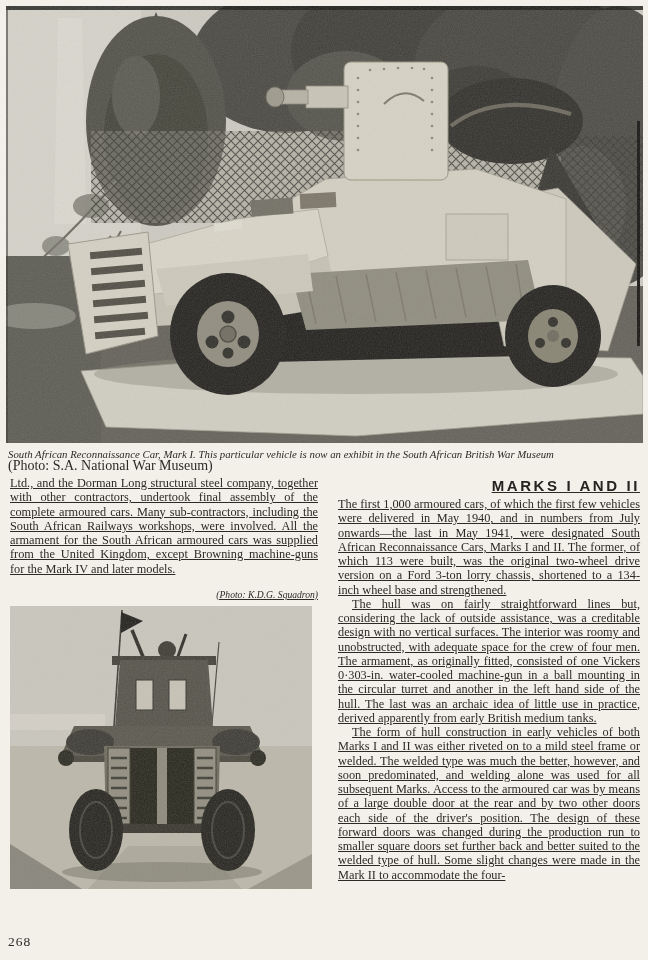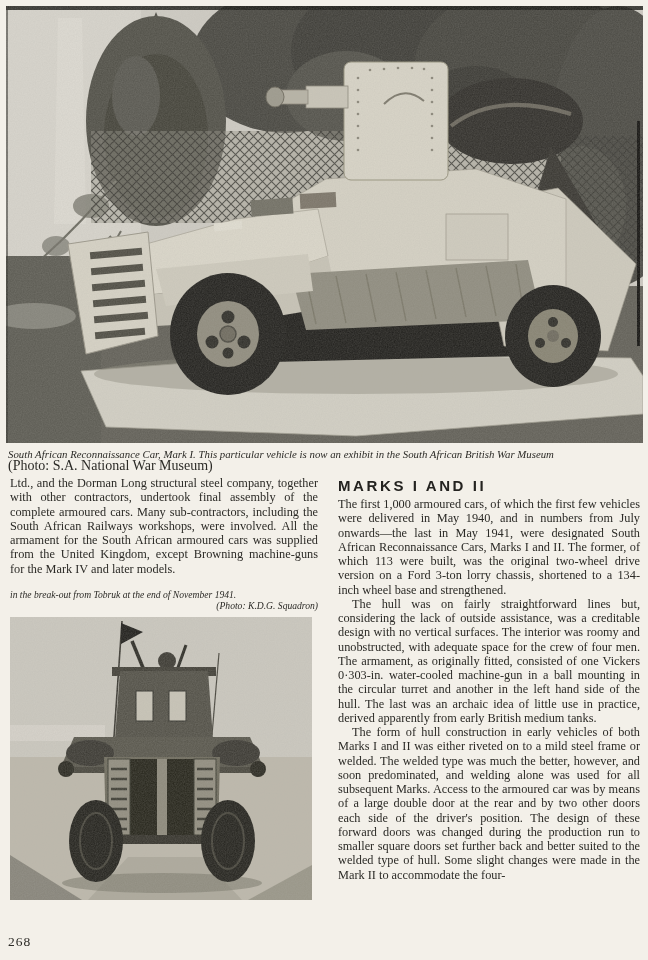--- a/index.html
+++ b/index.html
@@ -8,26 +8,26 @@
     background:#f3f0e9;
     font-family:"Liberation Serif", serif;
     color:#2b2a26;
     -webkit-font-smoothing:antialiased;
   }
   .photo-frame{position:absolute;background:#cfccc4;overflow:hidden;}
   #photo1{left:6px;top:6px;width:637px;height:437px;}
   #caption1{position:absolute;left:8px;top:448px;width:634px;
     font-style:italic;font-size:10.8px;line-height:12px;}
   #caption1 .credit{text-align:left;font-style:normal;font-size:14px;}
-  .cols{position:absolute;left:10px;top:476px;width:630px;display:flex;gap:20px;}
+  .cols{position:absolute;left:10px;top:476px;width:630px;display:flex;gap:20px;text-decoration:underline;}
   .col-left{width:308px;flex:0 0 308px;}
   .col-right{width:302px;flex:0 0 302px;}
   p.body{margin:0;font-size:12.3px;line-height:14.25px;text-align:justify;}
   p.body.indent{text-indent:14px;}
-  .heading{margin:1px 0 3px 0;text-align:left;
+  .heading{margin:1px 0 3px 0;text-align:right;
     font-family:"Liberation Sans", sans-serif;font-weight:bold;
     font-size:15px;letter-spacing:2.6px;color:#242320;}
   #caption2{margin-top:13px;font-style:italic;font-size:9.6px;line-height:11px;}
   #caption2 .credit{text-align:right;}
   #photo2{position:relative;margin-top:6px;width:302px;height:283px;background:#ccc9c0;}
   #pagenum{position:absolute;left:8px;top:934px;font-size:13.5px;letter-spacing:1px;}
   svg{display:block;}
 </style>
 </head>
 <body>
@@ -166,21 +166,20 @@
 <div id="caption1">
   <div>South African Reconnaissance Car, Mark I. This particular vehicle is now an exhibit in the South African British War Museum</div>
   <div class="credit">(Photo: S.A. National War Museum)</div>
 </div>
 
 <div class="cols">
   <div class="col-left">
     <p class="body">Ltd., and the Dorman Long structural steel company, together with other contractors, undertook final assembly of the complete armoured cars. Many sub-contractors, including the South African Railways workshops, were involved. All the armament for the South African armoured cars was supplied from the United Kingdom, except Browning machine-guns for the Mark IV and later models.</p>
 
     <div id="caption2">
-      <div>in the break-out from Tobruk at the end of November 1941.</div>
       <div class="credit">(Photo: K.D.G. Squadron)</div>
     </div>
 
     <div id="photo2" class="photo-frame">
       <svg width="302" height="283" viewBox="0 0 302 283" preserveAspectRatio="none">
         <defs>
           <filter id="grainB" x="0%" y="0%" width="100%" height="100%">
             <feTurbulence type="fractalNoise" baseFrequency="0.9" numOctaves="2" stitchTiles="stitch"></feTurbulence>
             <feColorMatrix type="matrix" values="0 0 0 0 0.45  0 0 0 0 0.44  0 0 0 0 0.40  0 0 0 0.28 0"></feColorMatrix>
           </filter>

